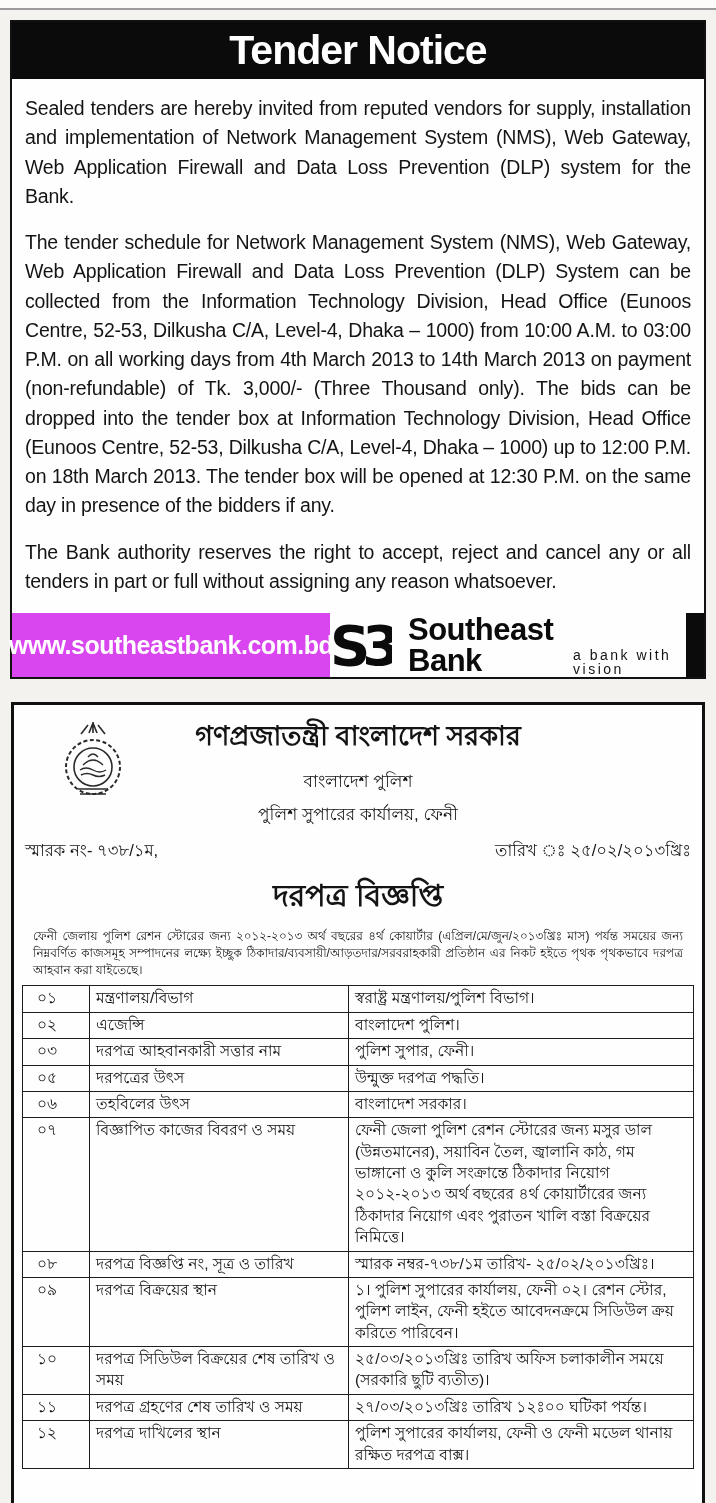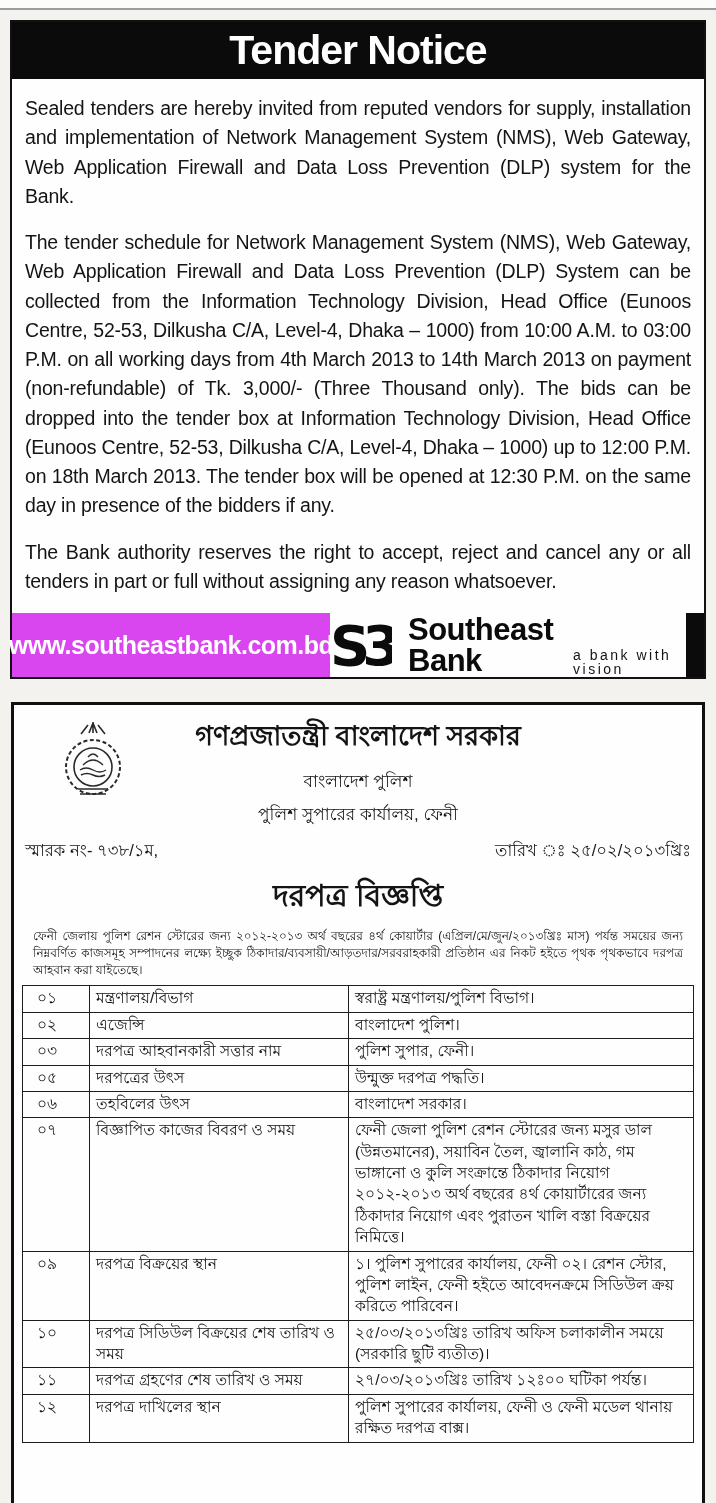--- a/index.html
+++ b/index.html
@@ -133,20 +133,25 @@
             <td class="c-label">তহবিলের উৎস</td>
             <td class="c-value">বাংলাদেশ সরকার।</td>
           </tr>
 
           <tr>
             <td class="c-no">০৭</td>
             <td class="c-label">বিজ্ঞাপিত কাজের বিবরণ ও সময়</td>
             <td class="c-value">ফেনী জেলা পুলিশ রেশন স্টোরের জন্য মসুর ডাল (উন্নতমানের), সয়াবিন তৈল, জ্বালানি কাঠ, গম ভাঙ্গানো ও কুলি সংক্রান্তে ঠিকাদার নিয়োগ ২০১২-২০১৩ অর্থ বছরের ৪র্থ কোয়ার্টারের জন্য ঠিকাদার নিয়োগ এবং পুরাতন খালি বস্তা বিক্রয়ের নিমিত্তে।</td>
           </tr>
 
+          <tr>
+            <td class="c-no">০৮</td>
+            <td class="c-label">দরপত্র বিজ্ঞপ্তি নং, সূত্র ও তারিখ</td>
+            <td class="c-value">স্মারক নম্বর-৭৩৮/১ম তারিখ- ২৫/০২/২০১৩খ্রিঃ।</td>
+          </tr>
 
           <tr>
             <td class="c-no">০৯</td>
             <td class="c-label">দরপত্র বিক্রয়ের স্থান</td>
             <td class="c-value">১। পুলিশ সুপারের কার্যালয়, ফেনী ০২। রেশন স্টোর, পুলিশ লাইন, ফেনী হইতে আবেদনক্রমে সিডিউল ক্রয় করিতে পারিবেন।</td>
           </tr>
 
           <tr>
             <td class="c-no">১০</td>
             <td class="c-label">দরপত্র সিডিউল বিক্রয়ের শেষ তারিখ ও সময়</td>

